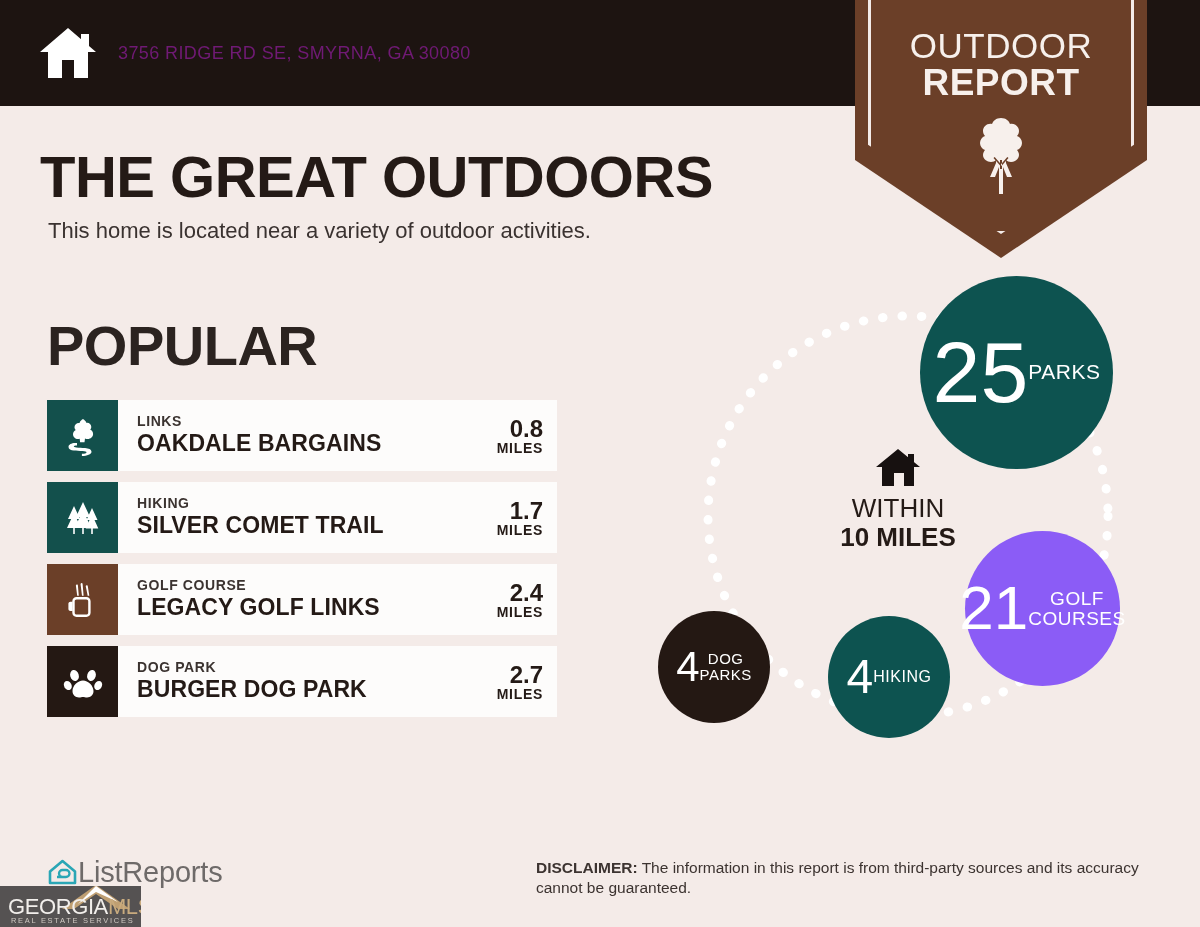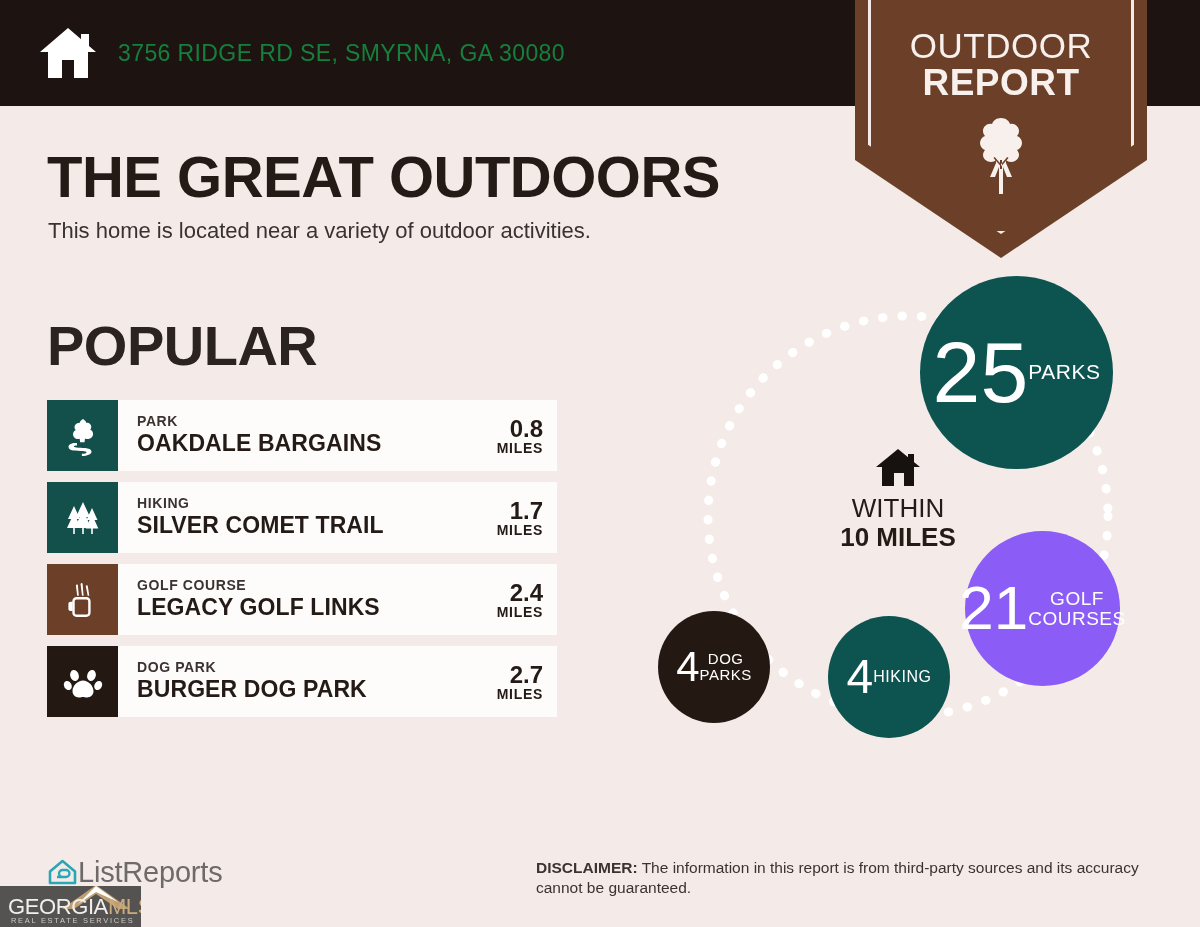--- a/index.html
+++ b/index.html
@@ -25,22 +25,22 @@
   }
   .header-inner {
     position: absolute;
     left: 38px; top: 26px;
     display: flex;
     align-items: center;
     gap: 20px;
   }
   .header-home-icon { width: 60px; height: 54px; display: block; }
   .header-address {
-    color: #15803d;
-    font-size: 23px;
+    color: #701a75;
+    font-size: 18px;
     letter-spacing: 0.4px;
     font-weight: 400;
     white-space: nowrap;
   }
 
   
   .badge-wrap {
     position: absolute;
     left: 855px; top: 0;
     width: 292px; height: 258px;
@@ -74,21 +74,21 @@
   .badge-tree {
     position: absolute;
     left: 50%; top: 116px;
     transform: translateX(-50%);
     width: 62px; height: 82px;
   }
 
   
   .title-main {
     position: absolute;
-    left: 47px; top: 143px;
+    left: 40px; top: 143px;
     font-size: 58px;
     font-weight: 700;
     color: #241a16;
     letter-spacing: -0.5px;
     margin: 0;
   }
   .title-sub {
     position: absolute;
     left: 48px; top: 218px;
     font-size: 22px;
@@ -302,21 +302,21 @@
 
   <div class="poi-row">
     <div class="poi-icon-tile" style="background:#13504c">
       <svg viewBox="0 0 40 40">
         <path fill="#ffffff" d="M22 3c-3 0-5 2-5.5 4-2.5-.5-5 1.5-5 4 0 1.2.5 2.3 1.3 3-1.7.8-2.8 2.4-2.8 4.2 0 2.6 2.2 4.8 5 4.8.6 0 1.2-.1 1.7-.3l.4 3.6h4.4l.5-3.8c.8.4 1.7.5 2.6.5 3.1 0 5.5-2.2 5.5-5 0-1.9-1.2-3.6-2.9-4.4.7-.7 1.1-1.7 1.1-2.7 0-2.4-2.3-4.4-4.8-4-.6-2-2.6-3.9-5.5-3.9z"></path>
         <path fill="#ffffff" d="M12 27c-3.5 0-6.5 1.6-6.5 3.9 0 2.1 2.5 3.4 5.3 3.6 2.6.2 5.5.3 8.9.6 2.3.2 3.8.6 3.8 1.3 0 .8-2 1.3-4.6 1.3v2.3c5.2 0 9.6-1.5 9.6-4.2 0-2.3-3-3.4-6.4-3.7-3.2-.3-6.3-.4-8.7-.6-1.8-.2-2.6-.5-2.6-.9 0-.5 1-1 3.2-1v-2.6z"></path>
       </svg>
     </div>
     <div class="poi-body">
       <div class="poi-texts">
-        <div class="poi-cat">PARK</div>
+        <div class="poi-cat">LINKS</div>
         <div class="poi-name">OAKDALE BARGAINS</div>
       </div>
       <div class="poi-dist">
         <span class="poi-dist-val">0.8</span>
         <span class="poi-dist-unit">MILES</span>
       </div>
     </div>
   </div>
 
   <div class="poi-row">

